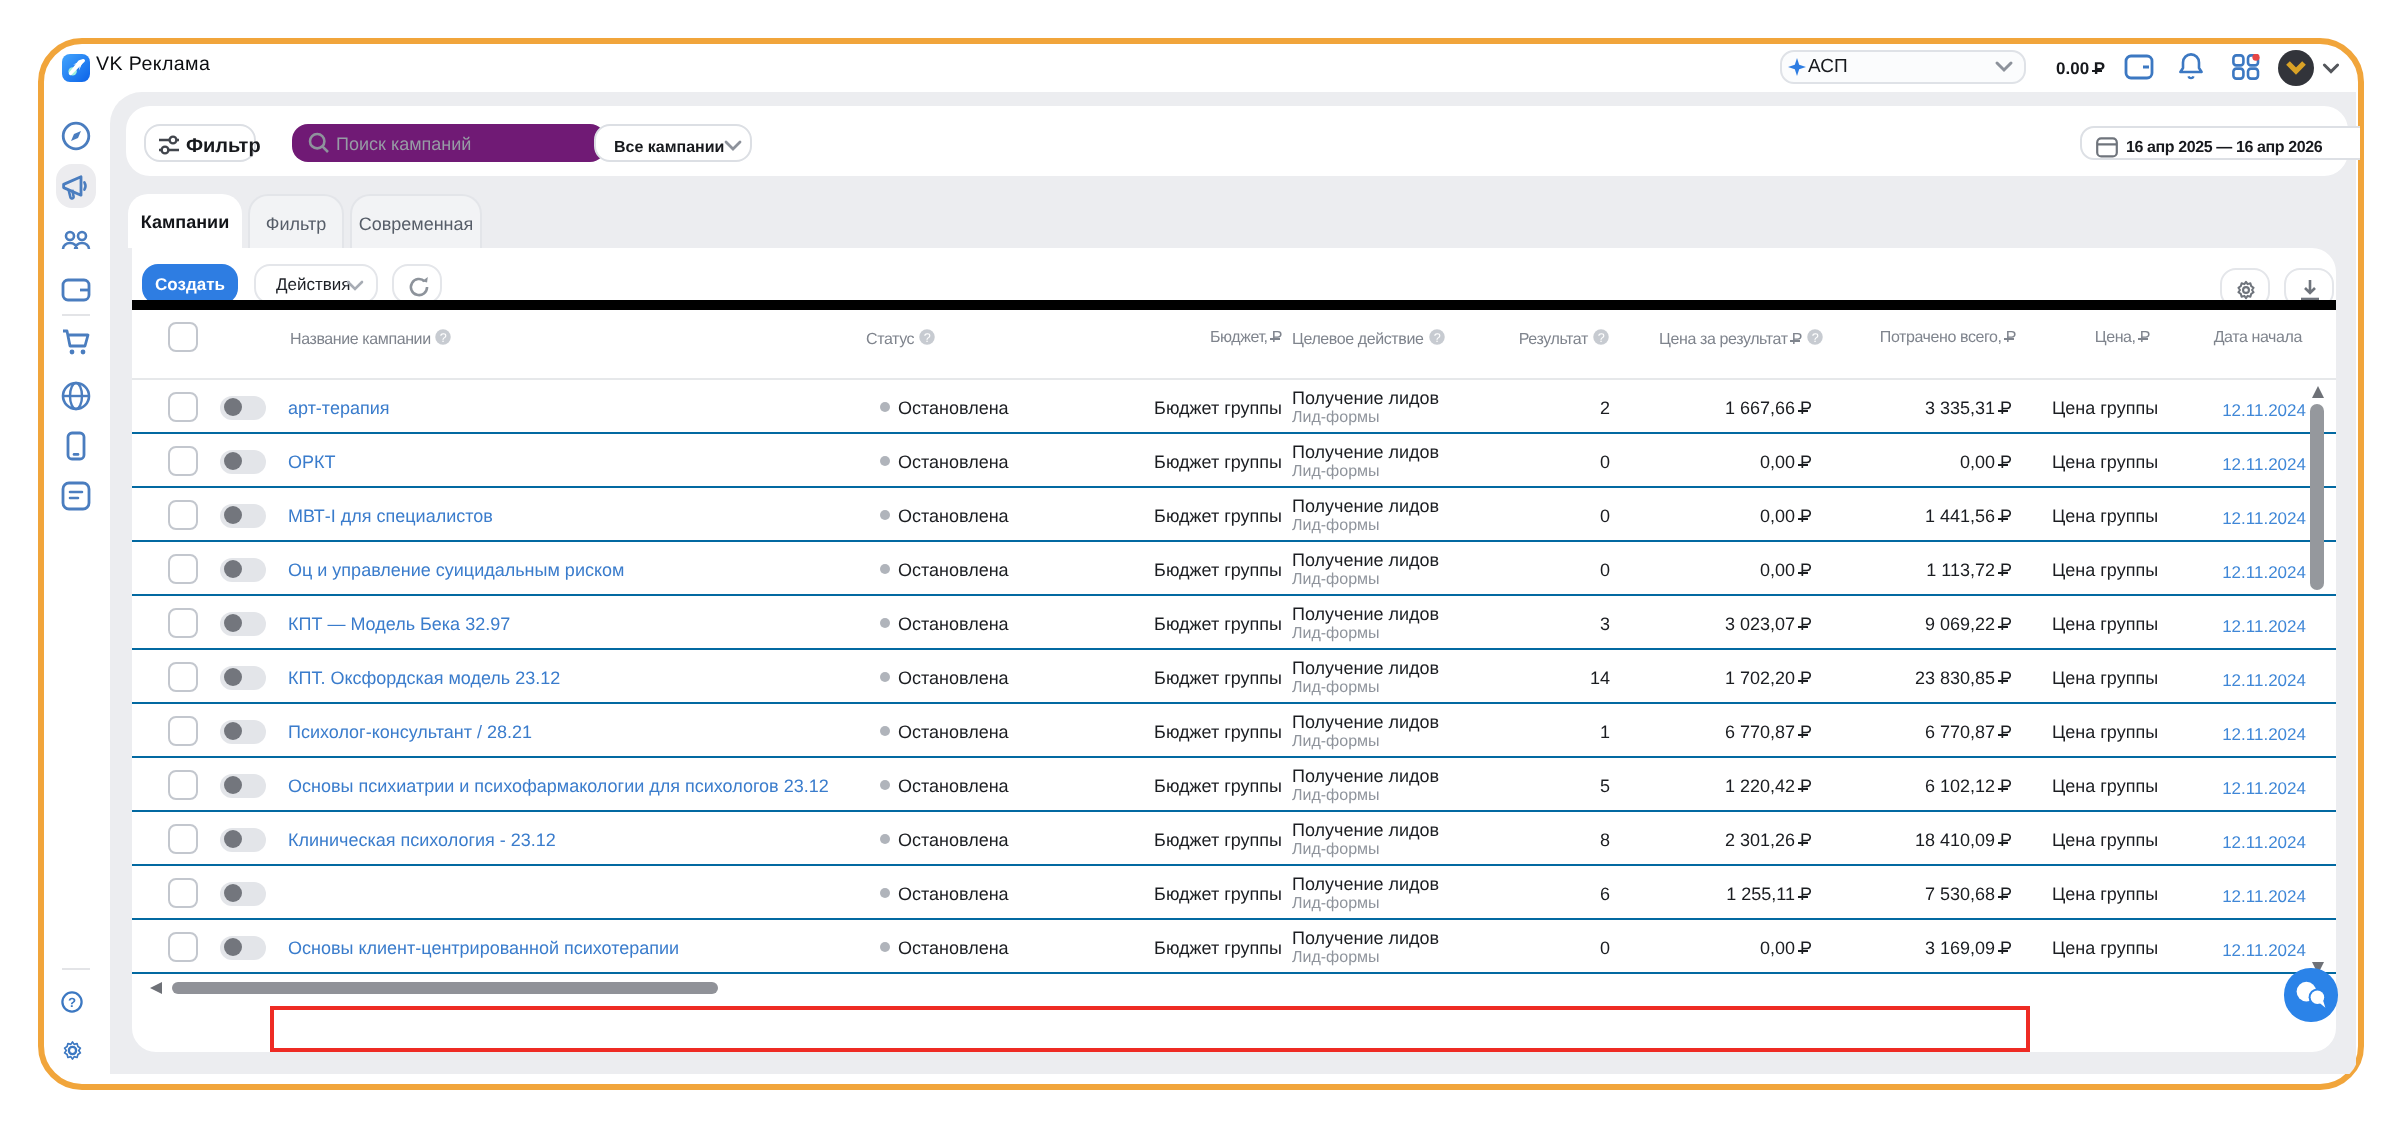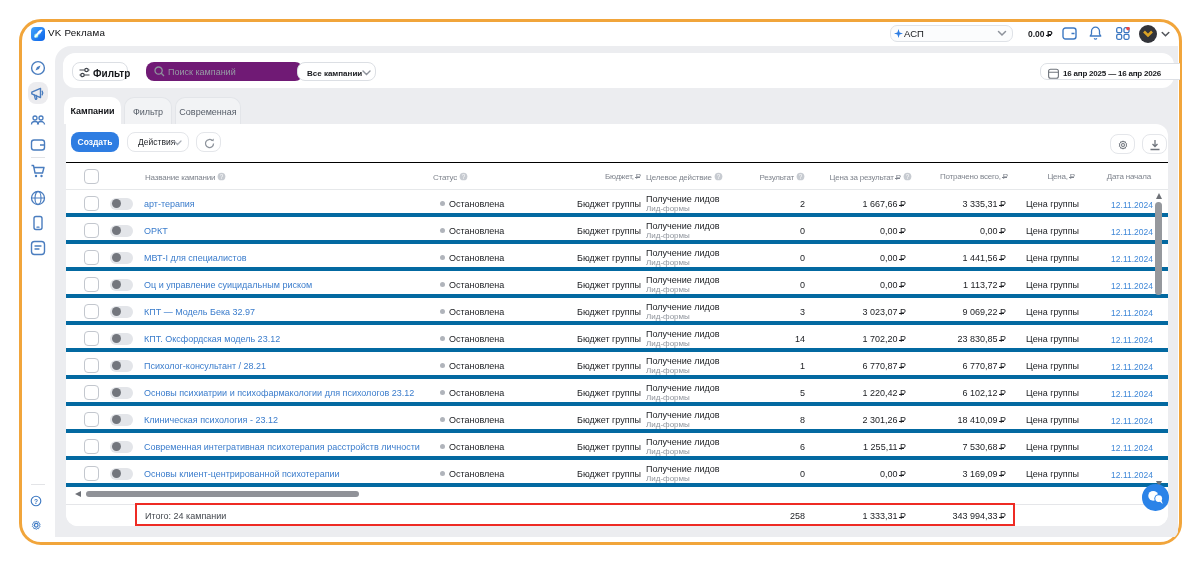--- a/index.html
+++ b/index.html
@@ -32,23 +32,23 @@
 .tab.off{background:#f2f3f5;border:1px solid #e3e5e9;border-bottom:none;color:#565d68;font-weight:400}
 .tab span{position:absolute;left:0;right:0;top:9px;text-align:center}
 
 .card{left:66px;top:124px;width:1102px;height:402px;background:#fff;border-radius:0 12px 12px 12px}
 .btn-create{left:71px;top:132px;width:48px;height:20px;background:#2e7de2;border-radius:8px;color:#fff;font-size:8.5px;font-weight:600;text-align:center;line-height:20px}
 .btn-act{left:127px;top:132px;width:62px;height:20px;border:1px solid #e4e6ea;border-radius:8px;background:#fff;font-size:8.5px;color:#1d2026;text-align:left;line-height:19.5px;padding-left:10px}
 .btn-ref{left:196px;top:132px;width:25px;height:20px;border:1px solid #e4e6ea;border-radius:8px;background:#fff}
 .btn-gear{left:1110px;top:134px;width:25px;height:20px;border:1px solid #e4e6ea;border-radius:8px;background:#fff}
 .btn-dl{left:1142px;top:134px;width:25px;height:20px;border:1px solid #e4e6ea;border-radius:8px;background:#fff}
 
-.thead{left:66px;top:162px;width:1102px;height:28px;border-top:1px solid #000000;border-bottom:1px solid #e6e8ea;font-size:8px;letter-spacing:-.2px;color:#7f848d}
+.thead{left:66px;top:150px;width:1102px;height:40px;border-top:5px solid #000000;border-bottom:1px solid #e6e8ea;font-size:8px;letter-spacing:-.2px;color:#7f848d}
 .hc{position:absolute;top:9px;white-space:nowrap}
-.row{left:66px;width:1102px;height:27px;border-bottom:4px solid #0369a1;font-size:9px;color:#1b1d21}
+.row{left:66px;width:1102px;height:27px;border-bottom:1px solid #0369a1;font-size:9px;color:#1b1d21}
 .cb{position:absolute;left:18px;top:6px;width:15px;height:15px;border:1px solid #c3c7ce;border-radius:4px;background:#fff}
 .tg{position:absolute;left:44px;top:7.5px;width:23px;height:12px;background:#e3e5e9;border-radius:6px}
 .tg i{position:absolute;left:2px;top:1.5px;width:9px;height:9px;border-radius:50%;background:#73767d}
 .name{position:absolute;left:78px;top:9px;color:#3a7ccc;white-space:nowrap}
 .dot{position:absolute;left:374px;top:11px;width:5px;height:5px;border-radius:50%;background:#b0b4bb}
 .st{position:absolute;left:383px;top:9px}
 .bud{position:absolute;right:527px;top:9px}
 .obj{position:absolute;left:580px;top:4px;line-height:10px}
 .obj small{display:block;font-size:8px;color:#8f949c}
 .res{position:absolute;right:363px;top:9px}
@@ -403,21 +403,20 @@
 <span class="cpr">2 301,26 <span class="rub">Р</span></span>
 <span class="spent">18 410,09 <span class="rub">Р</span></span>
 <span class="cg">Цена группы</span>
 <span class="dt">12.11.2024</span>
 </div>
 <div class="abs row" style="top:433px">
 <span class="cb"></span>
             <span class="tg">
               <i></i>
             </span>
-<span class="name">Современная интегративная психотерапия расстройств личности</span>
 <span class="dot"></span>
             <span class="st">Остановлена</span>
 <span class="bud">Бюджет группы</span>
 <span class="obj">Получение лидов<small>Лид-формы</small></span>
 <span class="res">6</span>
 <span class="cpr">1 255,11 <span class="rub">Р</span></span>
 <span class="spent">7 530,68 <span class="rub">Р</span></span>
 <span class="cg">Цена группы</span>
 <span class="dt">12.11.2024</span>
 </div>
@@ -432,26 +431,20 @@
 <span class="bud">Бюджет группы</span>
 <span class="obj">Получение лидов<small>Лид-формы</small></span>
 <span class="res">0</span>
 <span class="cpr">0,00 <span class="rub">Р</span></span>
 <span class="spent">3 169,09 <span class="rub">Р</span></span>
 <span class="cg">Цена группы</span>
 <span class="dt">12.11.2024</span>
 </div>
 </div>
 
-<div class="abs tfoot">
-<span class="hc" style="left:79px;top:6px;color:#44484e">Итого: 24 кампании</span>
-<span class="hc" style="right:363px;top:6px">258</span>
-<span class="hc" style="right:262px;top:6px">1 333,31 <span class="rub">Р</span></span>
-<span class="hc" style="right:162px;top:6px">343 994,33 <span class="rub">Р</span></span>
-</div>
 <div class="abs redbox"></div>
 
 </div>
     </div>
 
 <div class="abs harrow"></div>
 <div class="abs hthumb"></div>
 <div class="abs vup"></div>
 <div class="abs vthumb"></div>
 <div class="abs vdn"></div>

